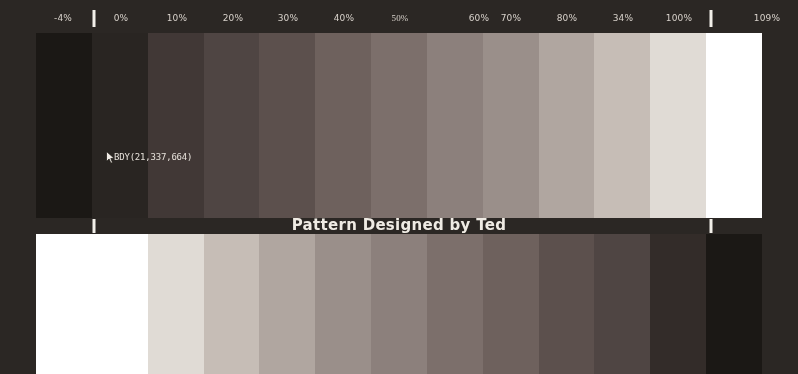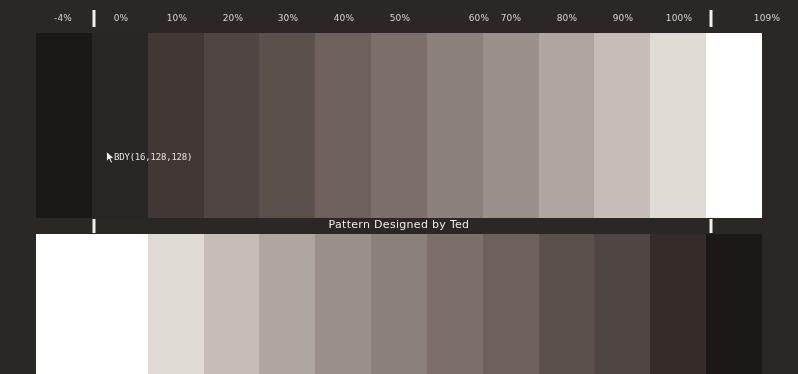--- a/index.html
+++ b/index.html
@@ -92,23 +92,23 @@
     height: 14px;
     background: #f2efe9;
     transform: translateX(-50%);
   }
   #center-caption {
     position: absolute;
     left: 399px;
     top: 225px;
     transform: translate(-50%, -50%);
     color: #efebe4;
-    font-size: 11px;
+    font-size: 15px;
     line-height: 10px;
-    font-weight: normal;
+    font-weight: bold;
     letter-spacing: 0.3px;
     white-space: nowrap;
   }
 
   
   #readout-group {
     position: absolute;
     left: 106px;
     top: 151px;
     height: 14px;
@@ -137,25 +137,25 @@
 
 <div id="stage" style="background: rgb(43, 39, 36);">
 
   <div class="scale-bar">
       <span class="scale-label" style="left: 63px; color: rgb(216, 210, 203);">-4%</span>
       <span class="scale-label" style="left: 121px; color: rgb(216, 210, 203);">0%</span>
       <span class="scale-label" style="left: 177px; color: rgb(216, 210, 203);">10%</span>
       <span class="scale-label" style="left: 233px; color: rgb(216, 210, 203);">20%</span>
       <span class="scale-label" style="left: 288px; color: rgb(216, 210, 203);">30%</span>
       <span class="scale-label" style="left: 344px; color: rgb(216, 210, 203);">40%</span>
-      <span class="scale-label" style="left: 400px; color: rgb(216, 210, 203);">50%</span>
+      <span class="scale-label" style="left: 400px; color: rgb(216, 210, 203); font-family: Liberation Serif, serif;">50%</span>
       <span class="scale-label" style="left: 479px; color: rgb(216, 210, 203);">60%</span>
       <span class="scale-label" style="left: 511px; color: rgb(216, 210, 203); text-align: center;">70%</span>
       <span class="scale-label" style="left: 567px; color: rgb(216, 210, 203);">80%</span>
-      <span class="scale-label" style="left: 623px; color: rgb(216, 210, 203);">90%</span>
+      <span class="scale-label" style="left: 623px; color: rgb(216, 210, 203);">34%</span>
       <span class="scale-label" style="left: 679px; color: rgb(216, 210, 203);">100%</span>
       <span class="scale-label" style="left: 737px; color: rgb(216, 210, 203); margin-left: 30px;">109%</span>
       <div class="scale-tick" style="left: 94px; background: rgb(242, 239, 233);"></div>
       <div class="scale-tick" style="left: 711px; background: rgb(242, 239, 233);"></div>
     </div>
 
   <div class="strip" id="strip-top">
       <div class="band" style="background: rgb(27, 24, 21);"></div>
       <div class="band" style="background: rgb(41, 37, 34);"></div>
       <div class="band" style="background: rgb(65, 56, 54);"></div>
@@ -190,16 +190,16 @@
       <div class="band" style="background: rgb(92, 80, 77);"></div>
       <div class="band" style="background: rgb(79, 69, 67);"></div>
       <div class="band" style="background: rgb(51, 44, 41);"></div>
       <div class="band" style="background: rgb(27, 24, 21);"></div>
     </div>
 
   <div id="readout-group">
     <svg id="cursor-arrow" viewBox="0 0 9 13">
       <path d="M0.5 0.5 L0.5 10.5 L3.1 8.0 L4.9 12.2 L6.5 11.4 L4.8 7.5 L8.2 7.3 Z" fill="#f0ece6" stroke="#15120f" stroke-width="0.7" stroke-linejoin="round"></path>
     </svg>
-    <span id="readout-text" style="color: rgb(230, 225, 218);">BDY(16,128,128)</span>
+    <span id="readout-text" style="color: rgb(230, 225, 218);">BDY(21,337,664)</span>
   </div>
 
 </div>
 
 </body></html>

